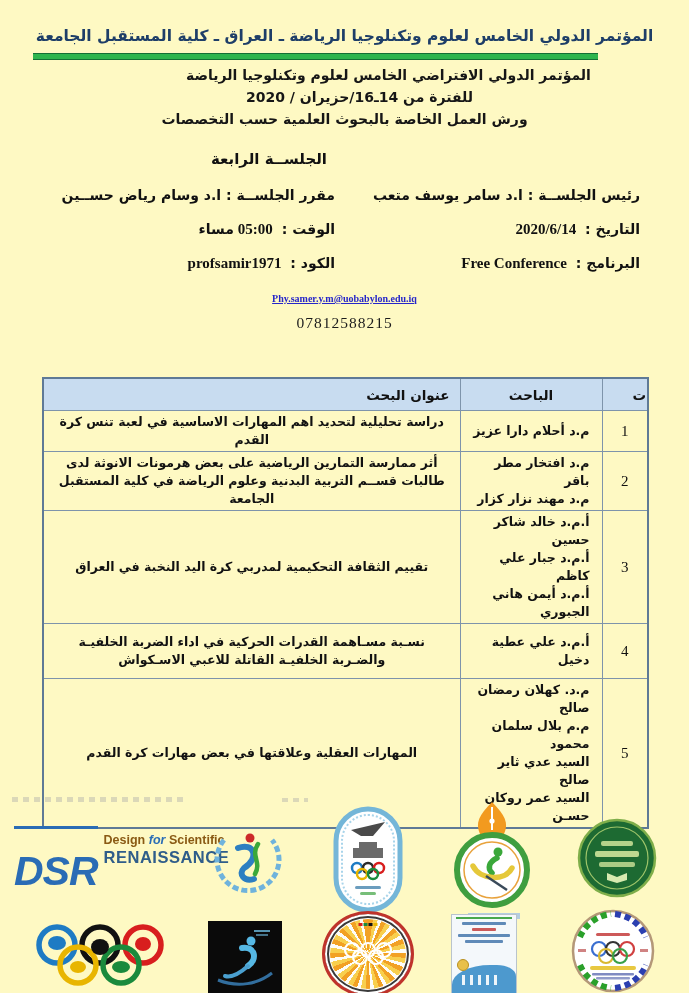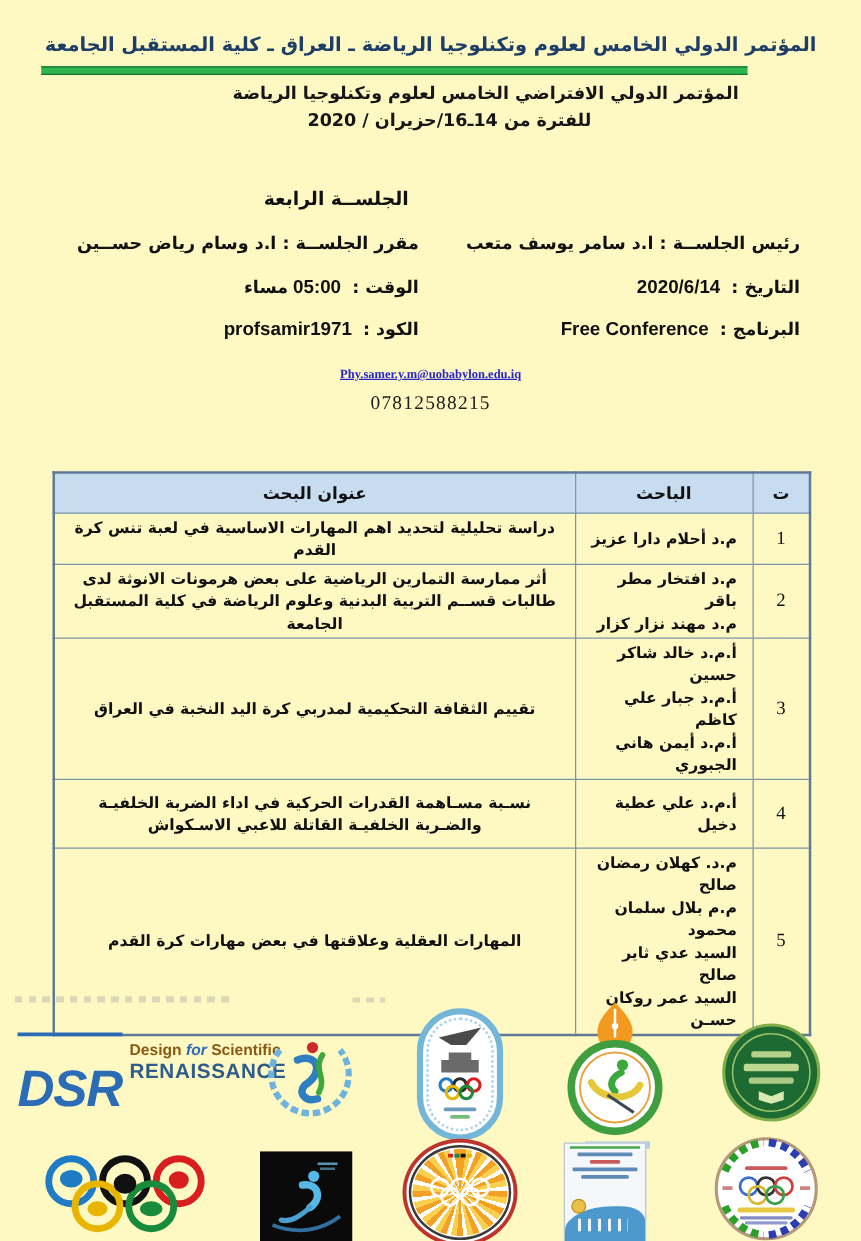--- a/index.html
+++ b/index.html
@@ -16,38 +16,38 @@
   .sub1{top:67px;padding-left:44px;}
   .sub2{top:89px;padding-left:15px;}
   .sub3{top:111px;}
 
   
   .session-title{position:absolute;top:150px;left:0;width:538px;text-align:center;
     direction:rtl;font-weight:bold;font-size:15px;color:#111;}
   .info{position:absolute;direction:rtl;white-space:nowrap;font-weight:bold;
     font-size:14px;color:#111;text-align:right;}
   .info .lbl{font-family:"DejaVu Sans",sans-serif;}
-  .info .val{font-family:Liberation Sans, sans-serif;font-weight:600;font-size:15px;margin-right:4px;margin-left:4px;}
+  .info .val{font-family:Liberation Serif, serif;font-weight:600;font-size:15px;margin-right:4px;margin-left:4px;}
   .pos-r{right:49px;}
   .pos-l{right:354px;}
   .row-a{top:187px;}
   .row-b{top:221px;}
   .row-c{top:255px;}
   .email-line{position:absolute;top:287px;left:0;width:689px;text-align:center;}
   .email-line a{font-family:"Liberation Serif",serif;font-weight:600;font-size:10px;
     color:#2626c9;text-decoration:underline;cursor:pointer;}
   .phone-line{position:absolute;top:314px;left:0;width:689px;text-align:center;
     font-family:"Liberation Serif",serif;font-size:15.5px;color:#1c1c1c;letter-spacing:1px;}
 
   
   table.ptable{position:absolute;top:377px;left:42px;width:607px;border-collapse:collapse;
     direction:rtl;table-layout:fixed;}
   .ptable th,.ptable td{border:1px solid #7e94ab;color:#111;vertical-align:middle;}
   table.ptable{border:2px solid #5f7a96;}
-  .ptable th{background:#c8dcf0;font-size:13.5px;font-weight:bold;height:27px;text-align:center;}
+  .ptable th{background:#c8dcf0;font-size:13.5px;font-weight:bold;height:27px;text-align:right;}
   .ptable td{font-size:12.5px;font-weight:bold;line-height:18px;}
   .c-no{width:46px;text-align:center;}
   .c-res{width:142px;text-align:right;padding:2px 12px;}
   .c-title{text-align:center;padding:2px 10px;}
   td.c-no{font-family:"Liberation Serif",serif;font-size:15px;font-weight:400;}
   tr.r1{height:28px;} tr.r2{height:57px;} tr.r3{height:58px;} tr.r4{height:55px;} tr.r5{height:67px;}
 
   
   .scan-noise{position:absolute;background:repeating-linear-gradient(90deg,#a9a9a9 0 6px,transparent 6px 11px);
     opacity:.4;filter:blur(.6px);}
@@ -89,20 +89,21 @@
 </style>
 </head>
 <body>
 
 <div class="page">
 
   <div class="banner">المؤتمر الدولي الخامس لعلوم وتكنلوجيا الرياضة ـ العراق ـ كلية المستقبل الجامعة</div>
   <div class="green-rule"></div>
   <div class="sub sub1">المؤتمر الدولي الافتراضي الخامس لعلوم وتكنلوجيا الرياضة</div>
   <div class="sub sub2">للفترة من 14ـ16/حزيران / 2020</div>
+  <div class="sub sub3">ورش العمل الخاصة بالبحوث العلمية حسب التخصصات</div>
 
   <div class="session-title">الجلســة الرابعة</div>
 
   <div class="info pos-r row-a">
     <span class="lbl">رئيس الجلســة : </span><span class="lbl">ا.د سامر يوسف متعب</span>
   </div>
   <div class="info pos-l row-a">
     <span class="lbl">مقرر الجلســة : </span><span class="lbl">ا.د وسام رياض حســين</span>
   </div>
   <div class="info pos-r row-b">

